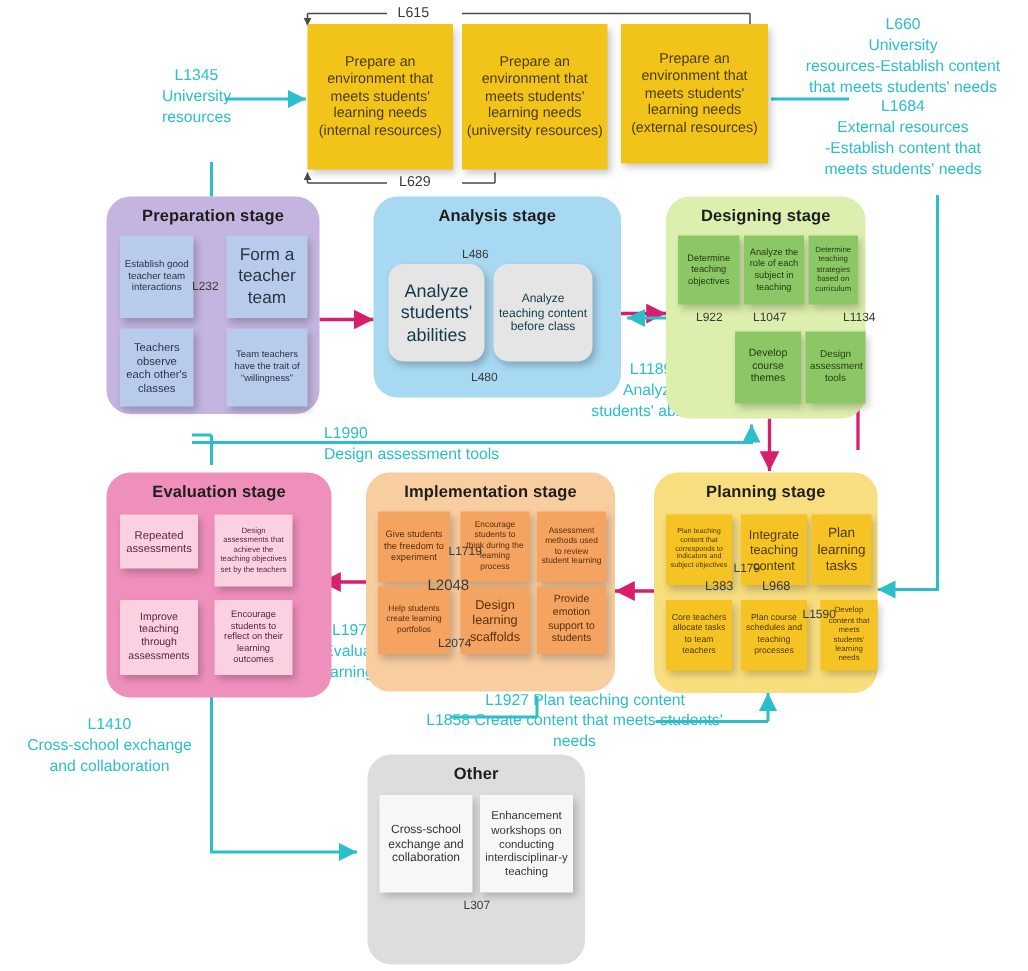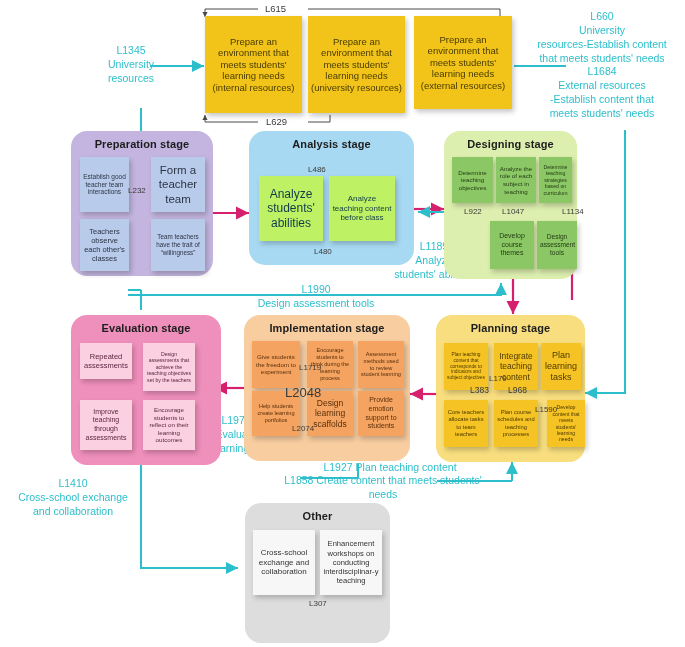--- a/index.html
+++ b/index.html
@@ -20,21 +20,21 @@
     position:absolute;
     display:flex; align-items:center; justify-content:center;
     text-align:center;
     line-height:1.22;
     box-shadow: 2px 3px 5px rgba(0,0,0,0.22);
     padding:3px;
   }
   .card span { display:block; width:100%; }
 
   .c-yellow-top { background:#F2C419; color:#4a3c00; }
-  .c-blue       { background:#bef264; color:#123a4a; }
+  .c-blue       { background:#e5e5e5; color:#123a4a;border-radius:10px; }
   .c-purple     { background:#B9CBEA; color:#2b3446; }
   .c-green      { background:#8CC765; color:#1f3a12; }
   .c-pink       { background:#FBD0E0; color:#5b2640; }
   .c-orange     { background:#F4A460; color:#5a2f0b; }
   .c-gold       { background:#F6C324; color:#4d3a00; }
   .c-white      { background:#F7F7F7; color:#333; }
 
   
   .stage {
     position:absolute;
@@ -233,21 +233,21 @@
 that meets students' needs
 L1684
 External resources
 -Establish content that
 meets students' needs</div>
 
   <div class="teal ctr" style="left:368px; top:240px; width:132px;">L1189
 Analyze
 students' abilities</div>
 
-  <div class="teal lft" style="left:216px; top:283px; width:200px; text-align:center;">L1990
+  <div class="teal lft" style="left:216px; top:283px; width:200px; ">L1990
 Design assessment tools</div>
 
   <div class="teal ctr" style="left:170px; top:414px; width:132px;">L1972
 Evaluate
 the learning effect</div>
 
   <div class="teal ctr" style="left:290px; top:461px; width:200px;">L1927 Plan teaching content</div>
   <div class="teal ctr" style="left:258px; top:474px; width:250px;">L1858 Create content that meets students'
 needs</div>
 
@@ -337,21 +337,21 @@
   <div class="card c-orange" style="left:252px; top:391px; width:48px; height:45px; font-size:5.6px;">
     <span>Help students create learning portfolios</span>
   </div>
   <div class="card c-orange" style="left:307px; top:391px; width:46px; height:45px; font-size:8.5px;">
     <span>Design learning scaffolds</span>
   </div>
   <div class="card c-orange" style="left:358px; top:391px; width:46px; height:45px; font-size:7px;">
     <span>Provide emotion support to students</span>
   </div>
   <div class="lbl" style="left:299px; top:363px;">L1719</div>
-  <div class="lbl" style="left:285px; top:385px; font-size:13px;">L2048</div>
+  <div class="lbl" style="left:285px; top:385px; font-size:10px;">L2048</div>
   <div class="lbl" style="left:292px; top:424px;">L2074</div>
 
   <div class="stage s-plan" style="left:436px; top:315px; width:149px; height:147px;">
     <div class="stage-title">Planning stage</div>
   </div>
   <div class="card c-gold" style="left:444px; top:343px; width:44px; height:47px; font-size:4.8px;">
     <span>Plan teaching content that corresponds to indicators and subject objectives</span>
   </div>
   <div class="card c-gold" style="left:494px; top:343px; width:44px; height:47px; font-size:8.5px;">
     <span>Integrate teaching content</span>

